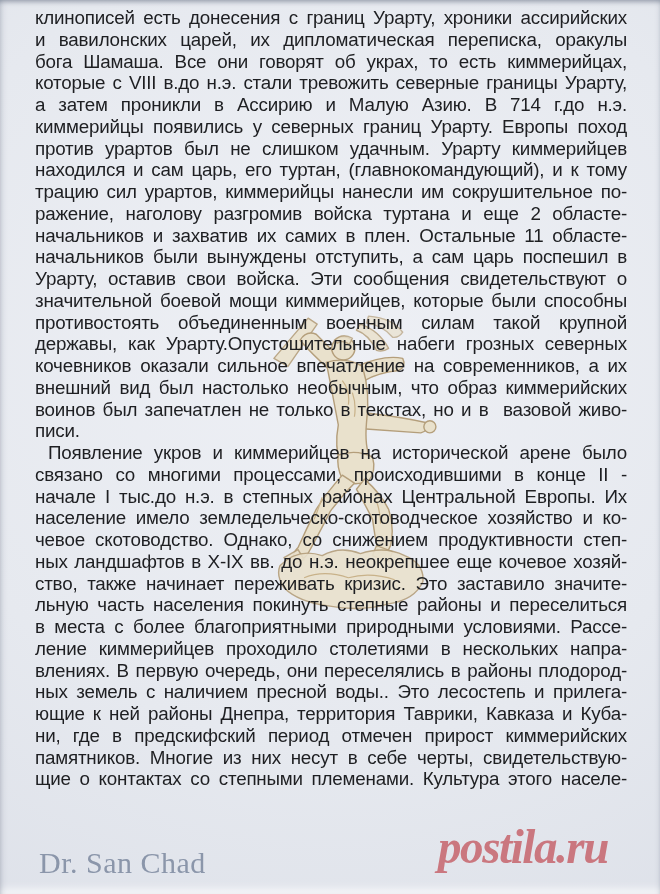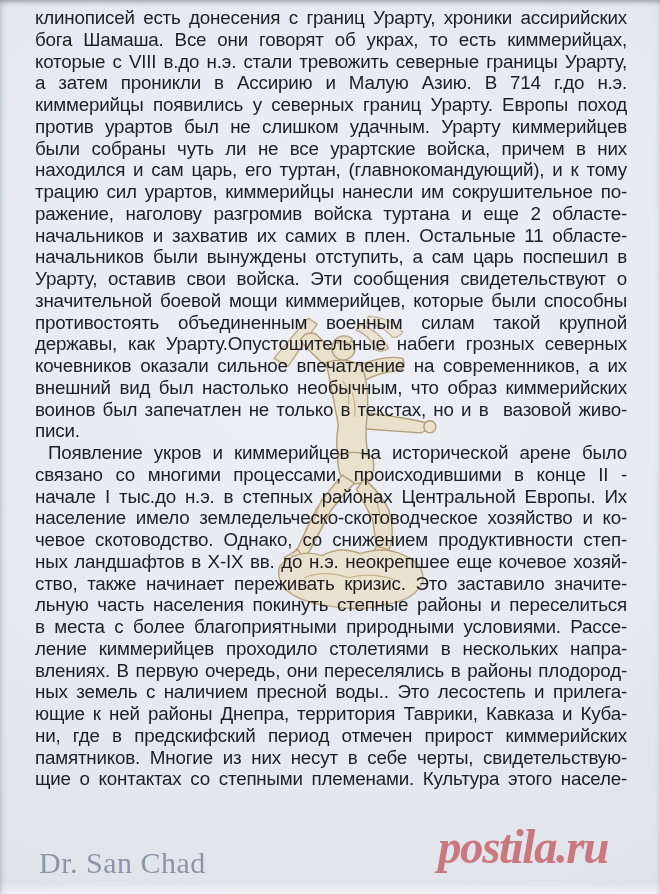--- a/index.html
+++ b/index.html
@@ -76,26 +76,26 @@
       <path d="M40 280 q20 -8 44 0 q22 -6 46 2" fill="none" stroke="#c3a878" stroke-width="1.2"></path>
 
       <path d="M78 84 q8 10 6 24 M88 96 q4 12 2 24 M58 200 q-4 12 -8 22 M112 204 q4 12 4 22" fill="none" stroke="#c3a878" stroke-width="1.2"></path>
     </g>
   </svg>
 
   <div class="site-watermark" id="watermark" style="color: rgb(201, 110, 118);">postila.ru</div>
 
   <div class="textblock" id="textblock" style="color: rgb(30, 31, 34);">
       <div class="line">клинописей есть донесения с границ Урарту, хроники ассирийских</div>
+      <div class="line">и вавилонских царей, их дипломатическая переписка, оракулы</div>
       <div class="line">бога Шамаша. Все они говорят об украх, то есть киммерийцах,</div>
       <div class="line">которые с VIII в.до н.э. стали тревожить северные границы Урарту,</div>
       <div class="line">а затем проникли в Ассирию и Малую Азию. В 714 г.до н.э.</div>
       <div class="line">киммерийцы появились у северных границ Урарту. Европы поход</div>
       <div class="line">против урартов был не слишком удачным. Урарту киммерийцев</div>
-      <div class="line">были собраны чуть ли не все урартские войска, причем в них</div>
       <div class="line">находился и сам царь, его туртан, (главнокомандующий), и к тому</div>
       <div class="line">трацию сил урартов, киммерийцы нанесли им сокрушительное по-</div>
       <div class="line">ражение, наголову разгромив войска туртана и еще 2 областе-</div>
       <div class="line">начальников и захватив их самих в плен. Остальные 11 областе-</div>
       <div class="line">начальников были вынуждены отступить, а сам царь поспешил в</div>
       <div class="line">Урарту, оставив свои войска. Эти сообщения свидетельствуют о</div>
       <div class="line">значительной боевой мощи киммерийцев, которые были способны</div>
       <div class="line">противостоять объединенным военным силам такой крупной</div>
       <div class="line">державы, как Урарту.Опустошительные набеги грозных северных</div>
       <div class="line">кочевников оказали сильное впечатление на современников, а их</div>

